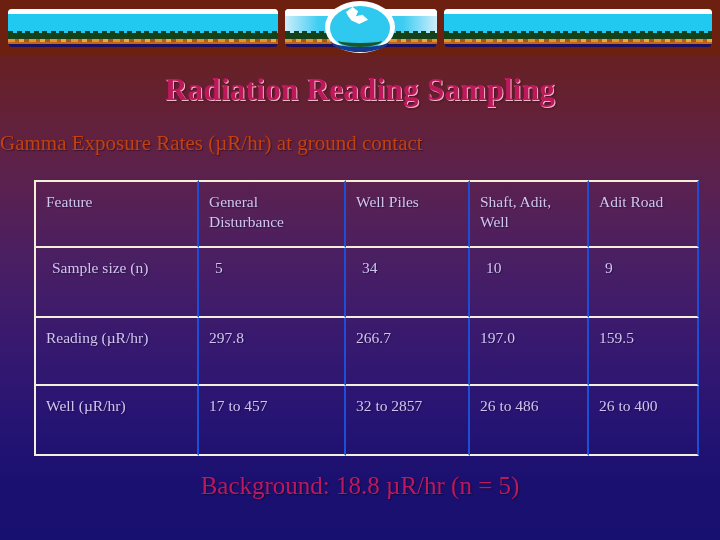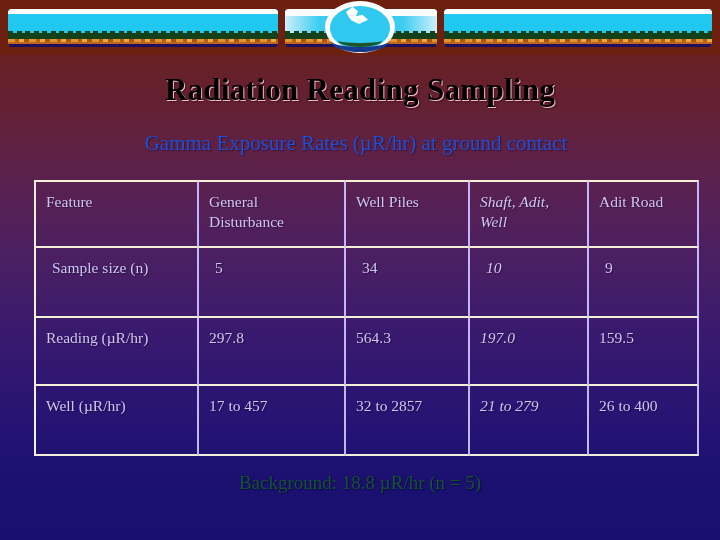--- a/index.html
+++ b/index.html
@@ -142,32 +142,32 @@
   }
 
   
   #title {
     position: absolute;
     left: 0; top: 72px;
     width: 720px;
     text-align: center;
     font-size: 31px;
     font-weight: bold;
-    color: #000000;
+    color: #be185d;
     text-shadow: 1px 1px 0 #efb8c8, 2px 2px 2px rgba(60,10,20,0.55);
     letter-spacing: 0.3px;
   }
 
   #subtitle {
     position: absolute;
     left: 0; top: 131px;
     width: 712px;
-    text-align: center;
+    text-align: left;
     font-size: 21px;
-    color: #1d4ed8;
+    color: #c2410c;
     text-shadow: 1px 1px 1px rgba(40,10,25,0.6);
   }
 
   
   #table-wrap {
     position: absolute;
     left: 34px;
     top: 180px;
     width: 651px;
     height: 276px;
@@ -178,46 +178,46 @@
     border-collapse: separate;
     border-spacing: 0;
     table-layout: fixed;
   }
   td {
     vertical-align: top;
     padding: 10px 8px 4px 10px;
     color: #cfc6f0;
     font-size: 15.5px;
     line-height: 1.28;
-    border-right: 2px solid #c4b5fd;
+    border-right: 2px solid #1d4ed8;
     border-bottom: 2px solid #f4efd8;
     text-shadow: 1px 1px 1px rgba(25,5,40,0.5);
   }
   tr:first-child td { border-top: 2px solid #f4efd8; }
   td:first-child { border-left: 2px solid #f4efd8; }
 
   .c0 { width: 165px; }
   .c1 { width: 147px; }
   .c2 { width: 124px; }
-  .c3 { width: 119px; font-style: italic; }
+  .c3 { width: 119px; }
   .c4 { width: 110px; }
 
   .rowh td { height: 68px; }
   .row1 td { height: 70px; padding-left: 16px; }
   .row2 td { height: 68px; }
   .row3 td { height: 70px; border-bottom: 2px solid #f4efd8; }
 
   
   #footer {
     position: absolute;
     left: 0; top: 472px;
     width: 720px;
     text-align: center;
-    font-size: 19px;
-    color: #14532d;
+    font-size: 25px;
+    color: #be185d;
     text-shadow: 1px 1px 1px rgba(10,5,45,0.7);
   }
 </style>
 </head>
 <body>
 
 <div id="banner">
 
   <div class="band left">
     <div class="sky"></div>
@@ -270,29 +270,29 @@
         <td class="c0">Sample size (n)</td>
         <td class="c1">5</td>
         <td class="c2">34</td>
         <td class="c3">10</td>
         <td class="c4">9</td>
       </tr>
 
       <tr class="row2">
         <td class="c0">Reading (µR/hr)</td>
         <td class="c1">297.8</td>
-        <td class="c2">564.3</td>
+        <td class="c2">266.7</td>
         <td class="c3">197.0</td>
         <td class="c4">159.5</td>
       </tr>
 
       <tr class="row3">
         <td class="c0">Well (µR/hr)</td>
         <td class="c1">17 to 457</td>
         <td class="c2">32 to 2857</td>
-        <td class="c3">21 to 279</td>
+        <td class="c3">26 to 486</td>
         <td class="c4">26 to 400</td>
       </tr>
     </tbody>
   </table>
 </div>
 
 <div id="footer">Background:  18.8 µR/hr (n = 5)</div>
 
 </body></html>

